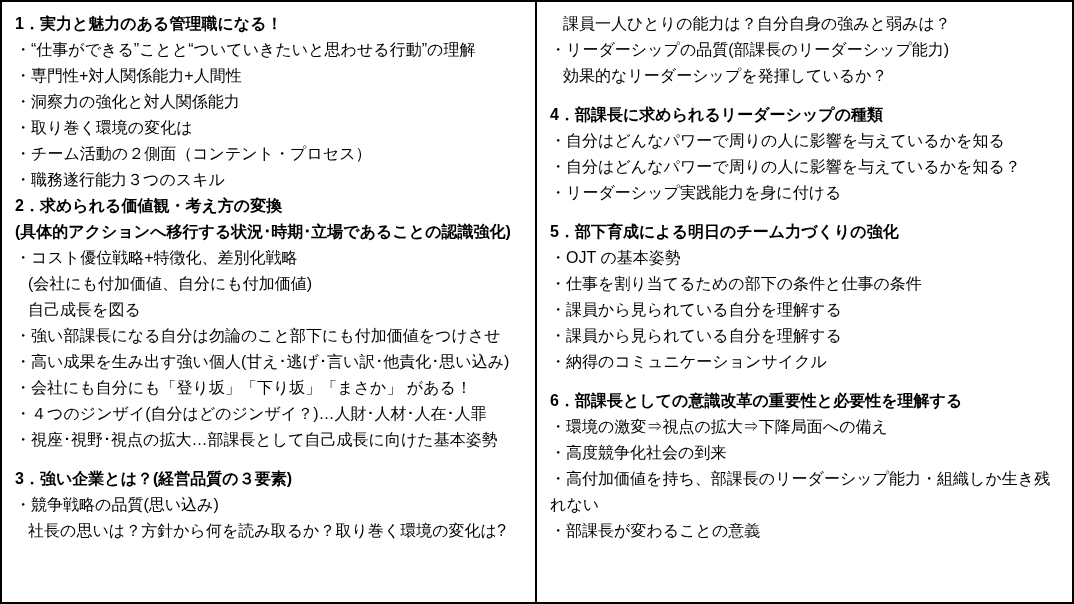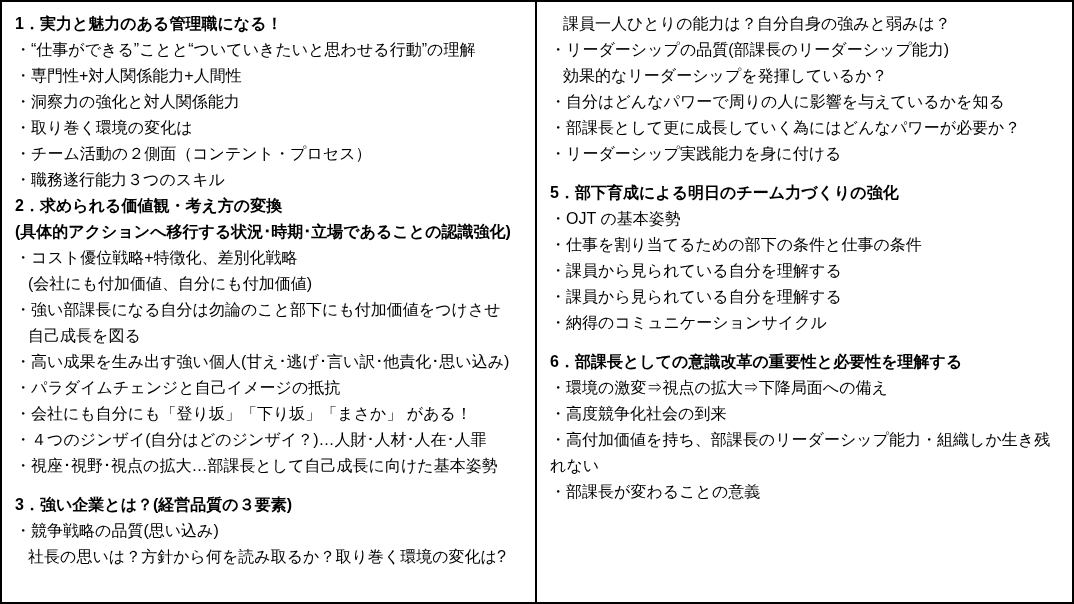--- a/index.html
+++ b/index.html
@@ -59,37 +59,37 @@
       <div class="line">・“仕事ができる”ことと“ついていきたいと思わせる行動”の理解</div>
       <div class="line">・専門性+対人関係能力+人間性</div>
       <div class="line">・洞察力の強化と対人関係能力</div>
       <div class="line">・取り巻く環境の変化は</div>
       <div class="line">・チーム活動の２側面（コンテント・プロセス）</div>
       <div class="line">・職務遂行能力３つのスキル</div>
       <div class="line bold">2．求められる価値観・考え方の変換</div>
       <div class="line bold">(具体的アクションへ移行する状況･時期･立場であることの認識強化)</div>
       <div class="line">・コスト優位戦略+特徴化、差別化戦略</div>
       <div class="line indent">(会社にも付加価値、自分にも付加価値)</div>
+      <div class="line indent">自己成長を図る</div>
       <div class="line">・強い部課長になる自分は勿論のこと部下にも付加価値をつけさせ</div>
-      <div class="line indent">自己成長を図る</div>
       <div class="line">・高い成果を生み出す強い個人(甘え･逃げ･言い訳･他責化･思い込み)</div>
-      <div class="line">・パラダイムチェンジと自己イメージの抵抗</div>
       <div class="line">・会社にも自分にも「登り坂」「下り坂」「まさか」 がある！</div>
       <div class="line">・４つのジンザイ(自分はどのジンザイ？)…人財･人材･人在･人罪</div>
       <div class="line">・視座･視野･視点の拡大…部課長として自己成長に向けた基本姿勢</div>
       <div class="line bold gap">3．強い企業とは？(経営品質の３要素)</div>
       <div class="line">・競争戦略の品質(思い込み)</div>
       <div class="line indent">社長の思いは？方針から何を読み取るか？取り巻く環境の変化は?</div>
     </div>
   <div class="col col-right">
       <div class="line indent">課員一人ひとりの能力は？自分自身の強みと弱みは？</div>
       <div class="line">・リーダーシップの品質(部課長のリーダーシップ能力)</div>
       <div class="line indent">効果的なリーダーシップを発揮しているか？</div>
+      <div class="line bold gap">4．部課長に求められるリーダーシップの種類</div>
       <div class="line">・自分はどんなパワーで周りの人に影響を与えているかを知る</div>
-      <div class="line">・部課長として更に成長していく為にはどんなパワーが必要か？</div>
+      <div class="line">・自分はどんなパワーで周りの人に影響を与えているかを知る？</div>
       <div class="line">・リーダーシップ実践能力を身に付ける</div>
       <div class="line bold gap">5．部下育成による明日のチーム力づくりの強化</div>
       <div class="line">・OJT の基本姿勢</div>
       <div class="line">・仕事を割り当てるための部下の条件と仕事の条件</div>
       <div class="line">・課員から見られている自分を理解する</div>
       <div class="line">・課員から見られている自分を理解する</div>
       <div class="line">・納得のコミュニケーションサイクル</div>
       <div class="line bold gap">6．部課長としての意識改革の重要性と必要性を理解する</div>
       <div class="line">・環境の激変⇒視点の拡大⇒下降局面への備え</div>
       <div class="line">・高度競争化社会の到来</div>

